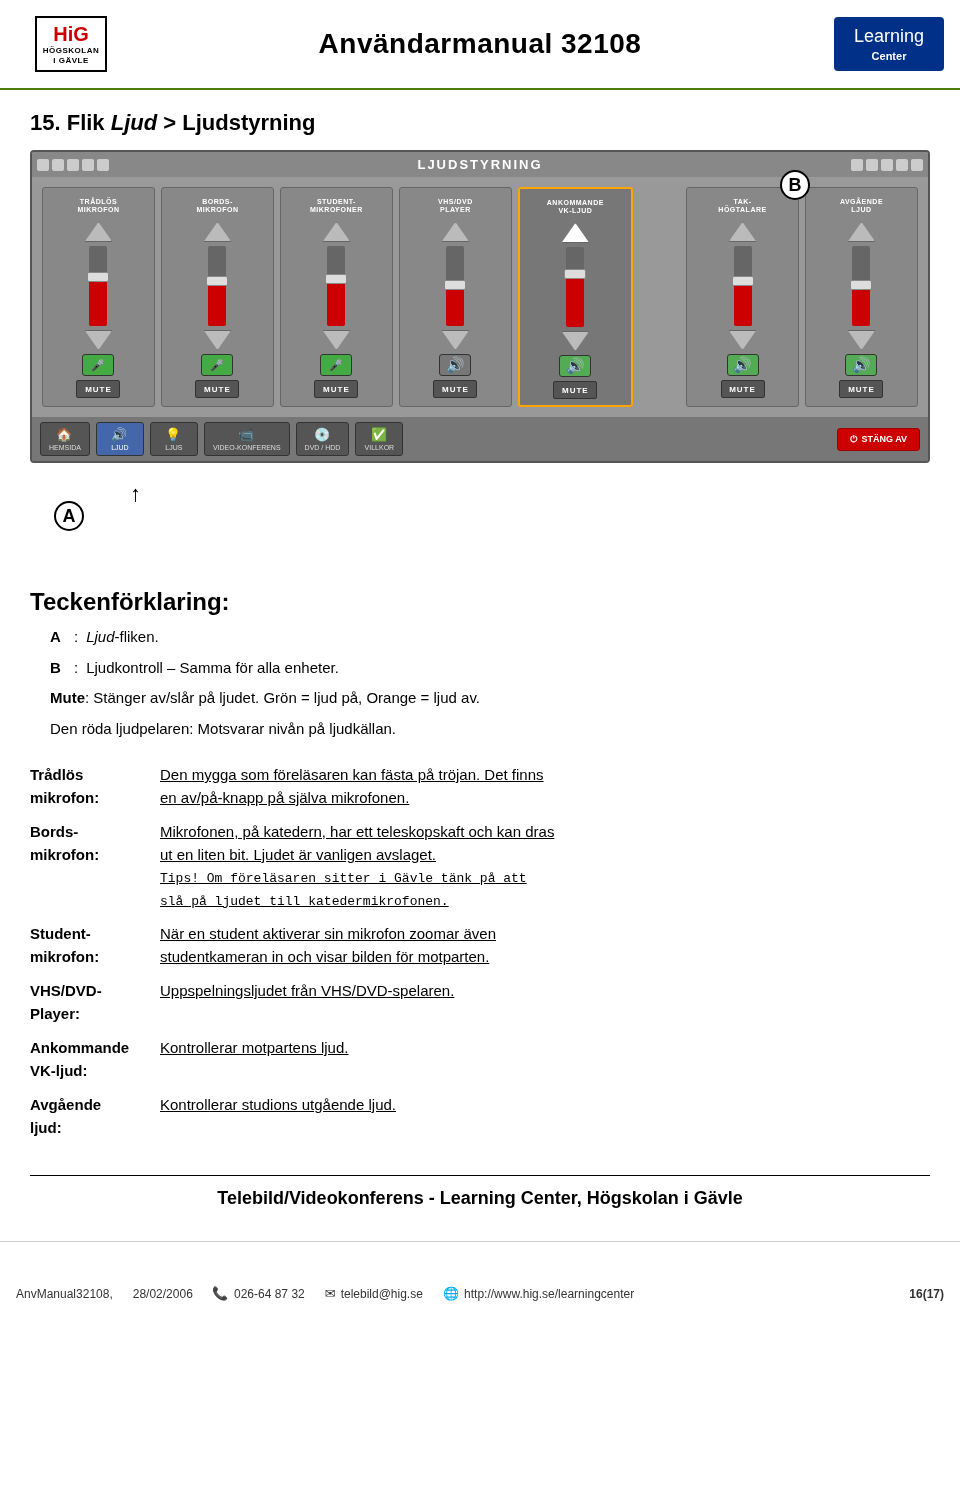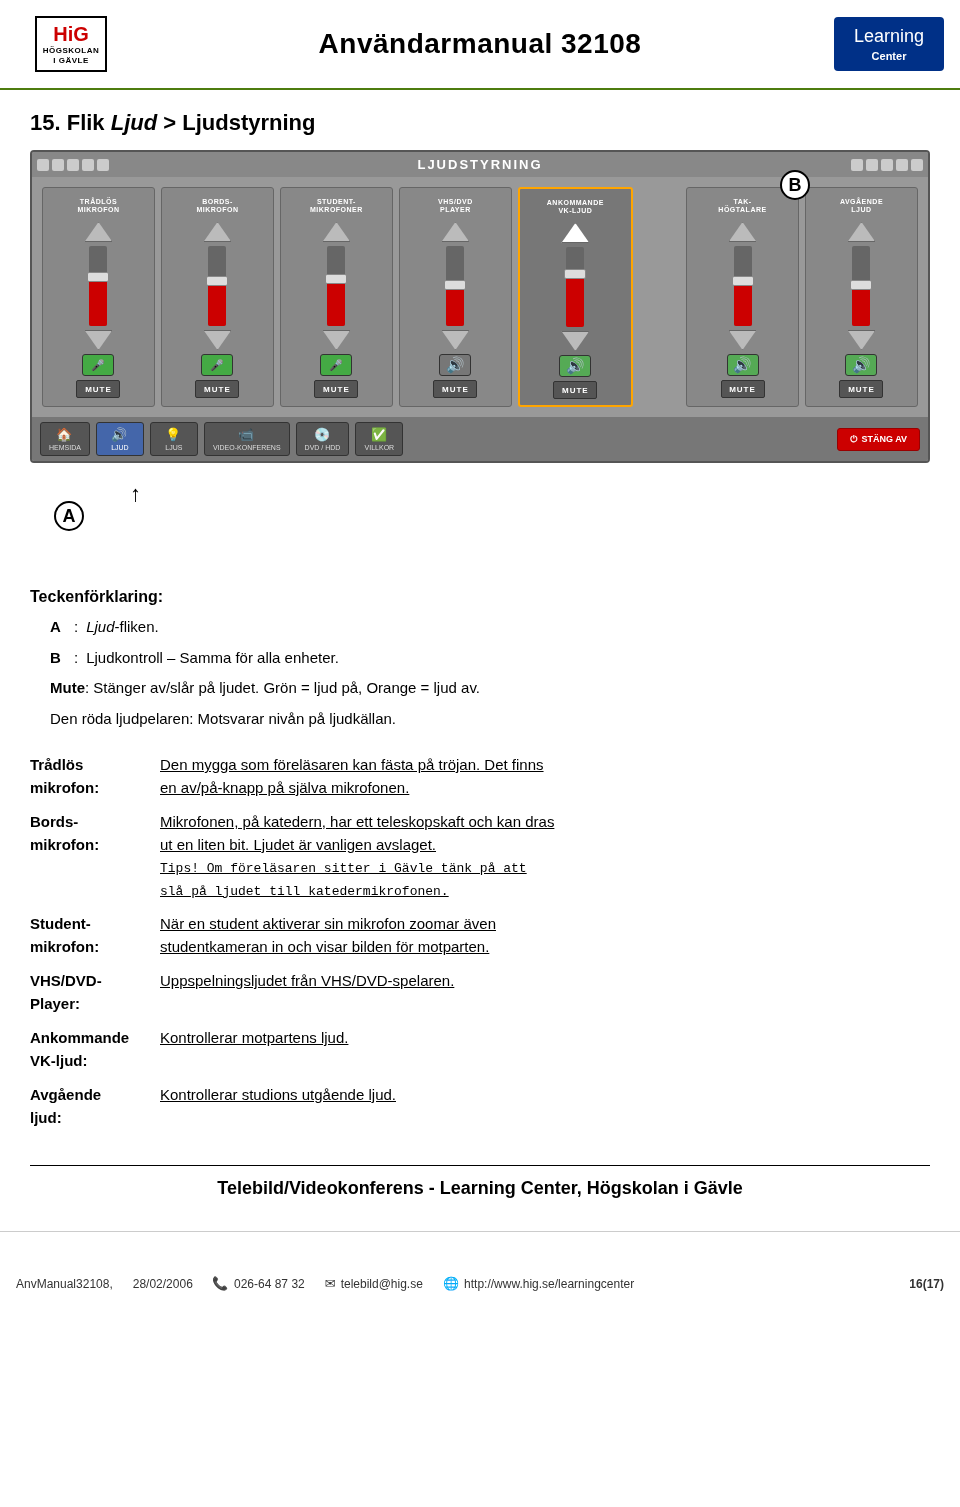--- a/index.html
+++ b/index.html
@@ -257,21 +257,21 @@
       display: flex;
       align-items: center;
       gap: 4px;
     }
 
     
     .legend-section {
       margin-top: 50px;
     }
     .legend-title {
-      font-size: 16px;
+      font-size: 24px;
       font-weight: bold;
       margin-bottom: 10px;
     }
     .legend-items {
       margin-left: 20px;
     }
     .legend-item {
       display: flex;
       margin-bottom: 8px;
       line-height: 1.5;

